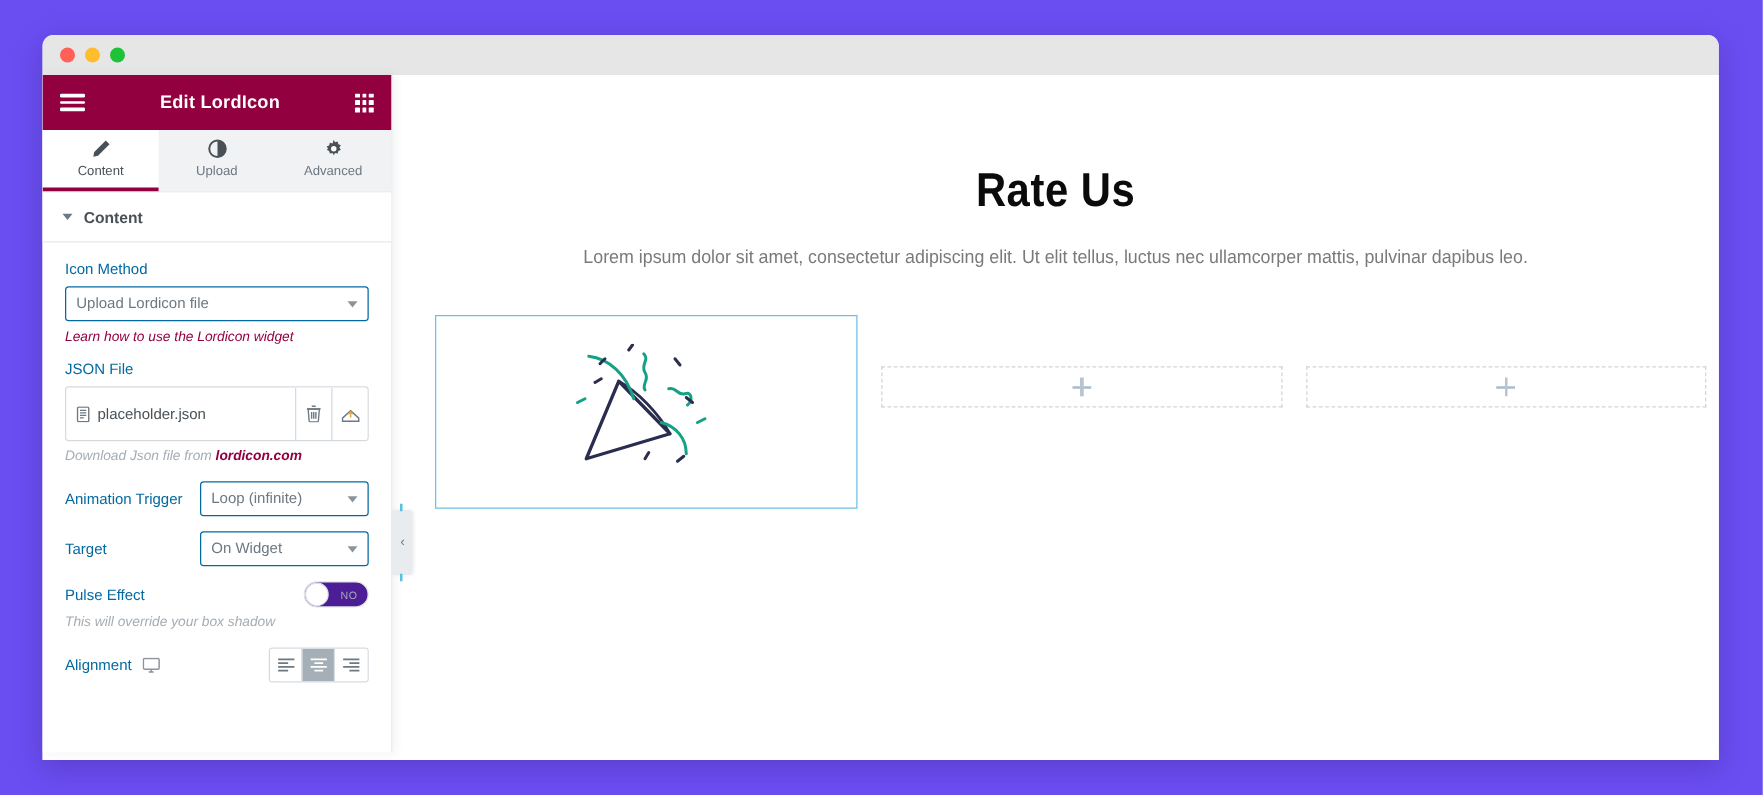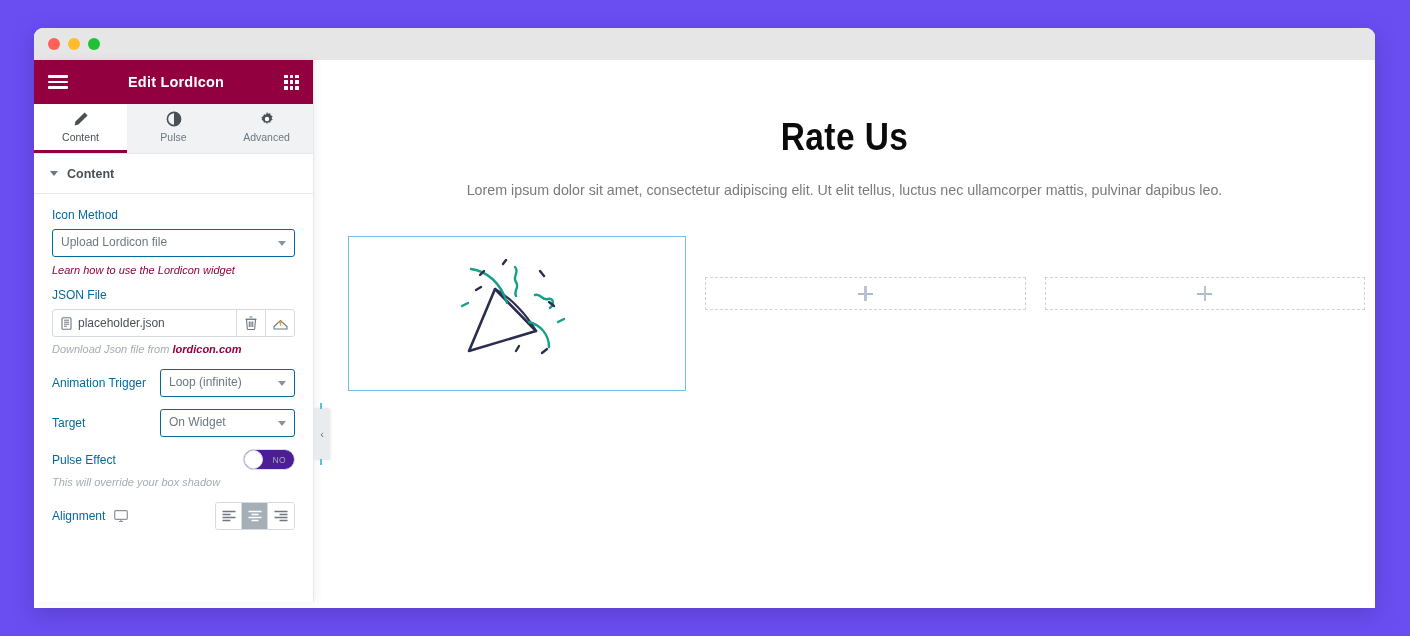--- a/index.html
+++ b/index.html
@@ -122,21 +122,21 @@
     font-size: 11px; font-style: italic; color: #93003f;
     margin: -4px 0 12px 0; display: block; cursor: pointer;
   }
   .hint-note {
     font-size: 11px; font-style: italic; color: #a4acb3;
     margin: 6px 0 14px 0;
   }
   .hint-note b { color: #93003f; font-weight: bold; font-style: italic; }
 
   .file-row {
-    display: flex; height: 28px;
+    display: flex; height: 44px;
     border: 1px solid #d5dadf; border-radius: 3px; overflow: hidden;
     background: #fff;
   }
   .file-name {
     flex: 1; display: flex; align-items: center; gap: 6px;
     padding: 0 8px; font-size: 12px; color: #495157;
   }
   .file-btn {
     width: 29px; border-left: 1px solid #d5dadf;
     display: flex; align-items: center; justify-content: center;
@@ -198,21 +198,21 @@
     width: 2px; height: 6px; background: #5bc0de;
   }
   #panel-collapse-handle::before { top: -5px; }
   #panel-collapse-handle::after  { bottom: -5px; }
 
   
   #canvas {
     position: absolute;
     left: 280px; top: 0; right: 0; bottom: 0;
     background: #fff;
-    padding-top: 56px;
+    padding-top: 72px;
   }
   #page-title {
     text-align: center;
     font-size: 38px; font-weight: bold;
     color: #0b0b0b;
     font-family: "Liberation Sans Narrow", "Liberation Sans", sans-serif;
     transform: scaleX(.88);
     letter-spacing: .5px;
   }
   #page-subtitle {
@@ -335,21 +335,21 @@
           <svg width="16" height="16" viewBox="0 0 16 16">
             <path d="M11.6 1.4 14.6 4.4 5.4 13.6 1.6 14.4 2.4 10.6Z" fill="#495157"></path>
           </svg>
           <span>Content</span>
         </div>
         <div class="tab">
           <svg width="16" height="16" viewBox="0 0 16 16">
             <circle cx="8" cy="8" r="6.6" fill="none" stroke="#495157" stroke-width="1.6"></circle>
             <path d="M8 1.4 A6.6 6.6 0 0 1 8 14.6 Z" fill="#495157"></path>
           </svg>
-          <span>Pulse</span>
+          <span>Upload</span>
         </div>
         <div class="tab">
           <svg width="16" height="16" viewBox="0 0 16 16">
             <path d="M8 0.8l1 1.9 2.1-.5.6 2.1 2 .9-1.2 1.8 1.2 1.8-2 .9-.6 2.1-2.1-.5-1 1.9-1-1.9-2.1.5-.6-2.1-2-.9L3.5 8 2.3 6.2l2-.9.6-2.1 2.1.5z" fill="#495157"></path>
             <circle cx="8" cy="8" r="2.2" fill="#fff"></circle>
           </svg>
           <span>Advanced</span>
         </div>
       </div>
 

